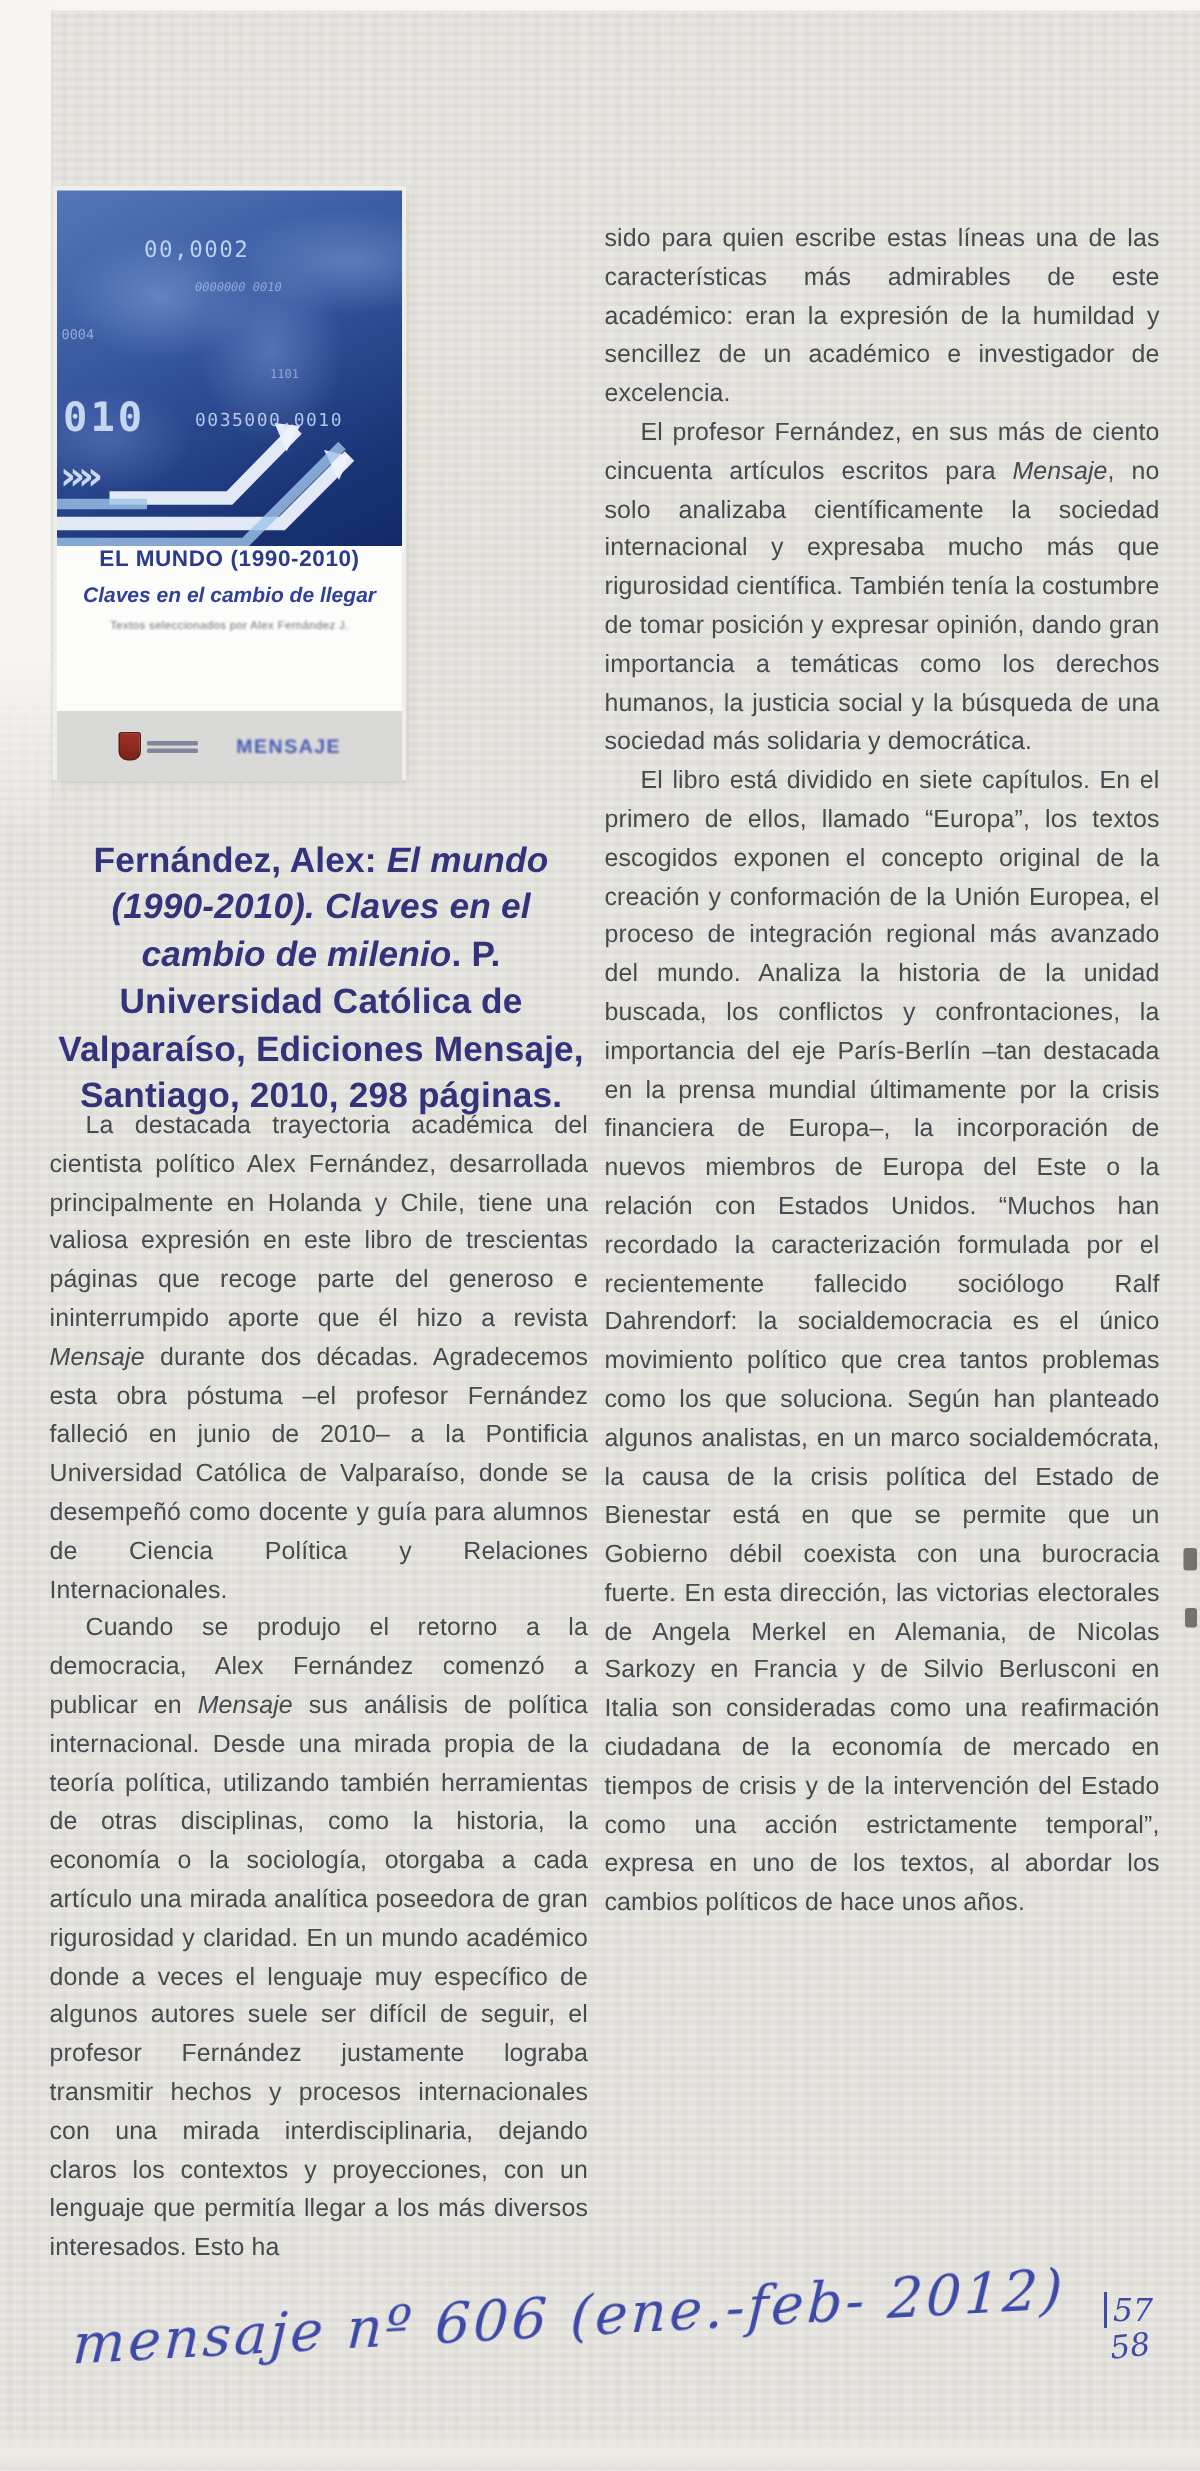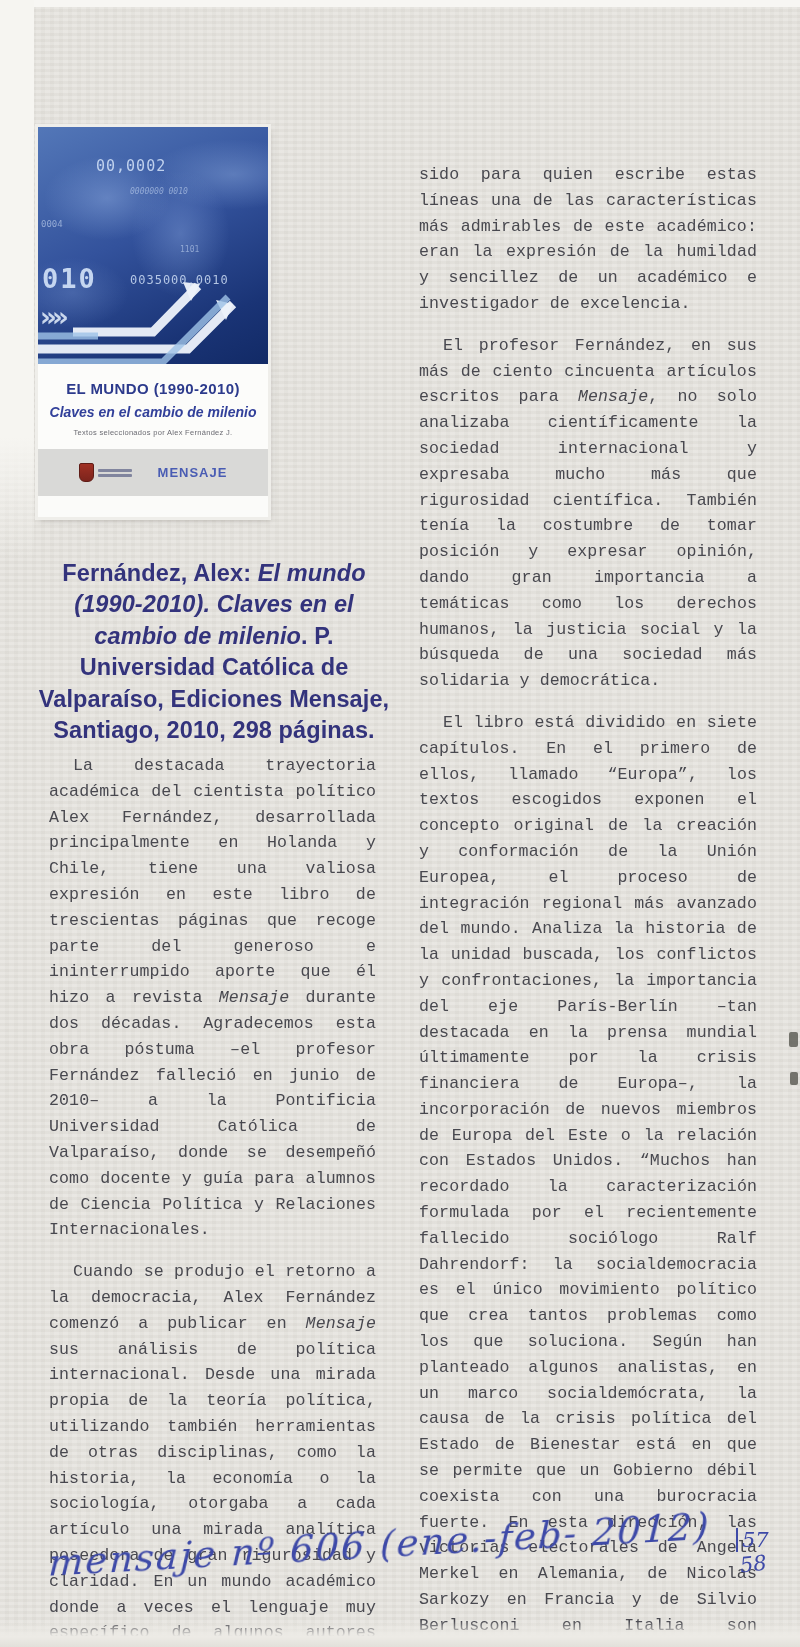--- a/index.html
+++ b/index.html
@@ -44,40 +44,40 @@
       linear-gradient(155deg,#5377b8 0%, #33529c 45%, #1a3476 80%, #122a66 100%);
   }
   .cover-art .digit{position:absolute;color:#cdddf5;font-family:"DejaVu Sans Mono", monospace;filter:blur(0.4px);}
   .cover-art .d0{top:30px;left:58px;font-size:15px;opacity:.9;letter-spacing:1px;}
   .cover-art .d1{top:60px;left:92px;font-size:8px;opacity:.55;font-style:italic;}
   .cover-art .d2{top:92px;left:3px;font-size:9px;opacity:.6;}
   .cover-art .d3{top:118px;left:142px;font-size:8px;opacity:.55;}
   .cover-art .d4{top:136px;left:4px;font-size:27px;opacity:.95;font-weight:700;letter-spacing:2px;}
   .cover-art .d5{top:146px;left:92px;font-size:12px;opacity:.85;letter-spacing:1px;}
   .cover-arrows{position:absolute;left:0;bottom:0;width:230px;height:110px;}
-  .cover-band{height:85px;background:#fcfcfa;text-align:center;padding-top:16px;box-sizing:border-box;}
+  .cover-band{height:110px;background:#fcfcfa;text-align:center;box-sizing:border-box;}
   .cover-title{margin:0;color:#2c3a8c;font-size:15px;font-weight:700;letter-spacing:0.4px;filter:blur(0.35px);}
   .cover-subtitle{margin:7px 0 0;color:#32409a;font-size:14px;font-style:italic;font-weight:600;filter:blur(0.4px);}
   .cover-editor{margin:8px 0 0;color:#6b6b72;font-size:7.5px;filter:blur(0.6px);letter-spacing:0.3px;}
   .cover-foot{height:47px;background:#d9d9d7;display:flex;align-items:center;justify-content:center;gap:26px;}
   .crest{display:inline-flex;align-items:center;gap:4px;filter:blur(0.5px);}
   .crest-shield{width:13px;height:17px;background:linear-gradient(#a03024,#7c241c);border-radius:2px 2px 6px 6px;border:1px solid #5f1c16;}
   .crest-lines{display:inline-block;}
   .crest-lines i{display:block;width:34px;height:3px;background:#6a6f90;margin:2px 0;border-radius:1px;opacity:.8;}
   .mensaje-logo{color:#3a4fb0;font-weight:700;font-size:13px;letter-spacing:1px;filter:blur(0.7px);opacity:.9;}
   
   .citation{
     position:absolute;left:35px;top:538px;width:358px;
     color:#33337c;font-size:23.5px;line-height:31.5px;font-weight:700;
     text-align:center;letter-spacing:0.1px;filter:blur(0.2px);
   }
   .citation .it{font-style:italic;}
   
   .bodytext{color:#48484f;font-size:16.6px;line-height:25.8px;text-align:justify;letter-spacing:0.1px;filter:blur(0.25px);}
-  .bodytext p{margin:16px;text-indent:24px;font-family:Liberation Mono, monospace;}
+  .bodytext p{margin:0;text-indent:24px;}
   .bodytext .it{font-style:italic;}
   .col-left-text{position:absolute;left:33px;top:737px;width:359px;}
   .col-right-text{position:absolute;left:403px;top:146px;width:370px;}
   .col-right-text p:first-child{text-indent:0;}
   
   .handwriting{
     position:absolute;left:48px;top:1524px;width:640px;
     color:#3e4aa8;font-family:"DejaVu Serif", serif;font-style:italic;
     font-size:37px;transform:rotate(-3.2deg) skewX(-6deg);
     letter-spacing:2px;filter:blur(0.3px);white-space:nowrap;
@@ -120,21 +120,21 @@
           <path d="M-5,82 L60,82"></path>
         </g>
         <g fill="#dbe7f7" opacity="0.9" font-family="DejaVu Sans, sans-serif" font-size="26" font-weight="bold">
           <text x="2" y="72">»</text>
             <text x="14" y="72">»</text>
         </g>
       </svg>
     <span class="digit d0">00,0002</span><span class="digit d1">0000000 0010</span><span class="digit d2">0004</span><span class="digit d3">1101</span><span class="digit d4">010</span><span class="digit d5">0035000,0010</span></div>
     <div class="cover-band">
       <p class="cover-title">EL MUNDO (1990-2010)</p>
-      <p class="cover-subtitle">Claves en el cambio de milenio</p>
+      <p class="cover-subtitle">Claves en el cambio de llegar</p>
       <p class="cover-editor">Textos seleccionados por Alex Fernández J.</p>
     </div>
     <div class="cover-foot">
       <span class="crest">
         <span class="crest-shield"></span>
         <span class="crest-lines">
             <i></i>
             <i></i>
           </span>
       </span>

